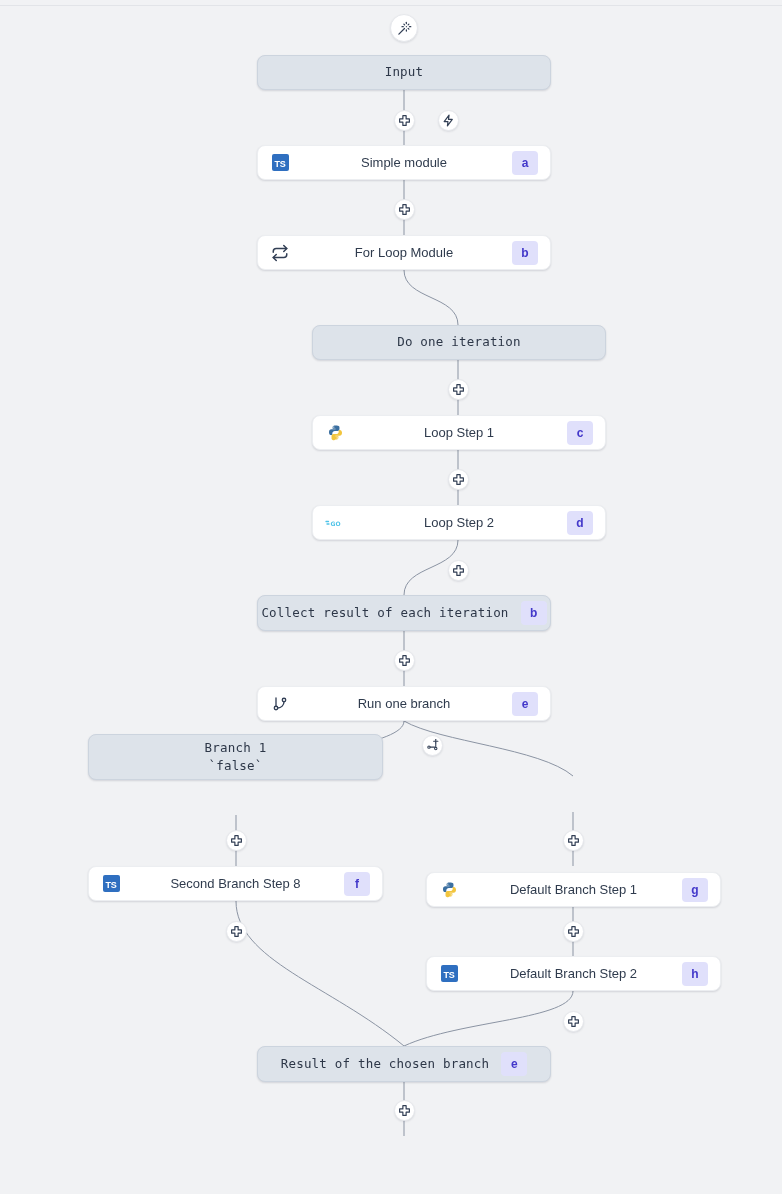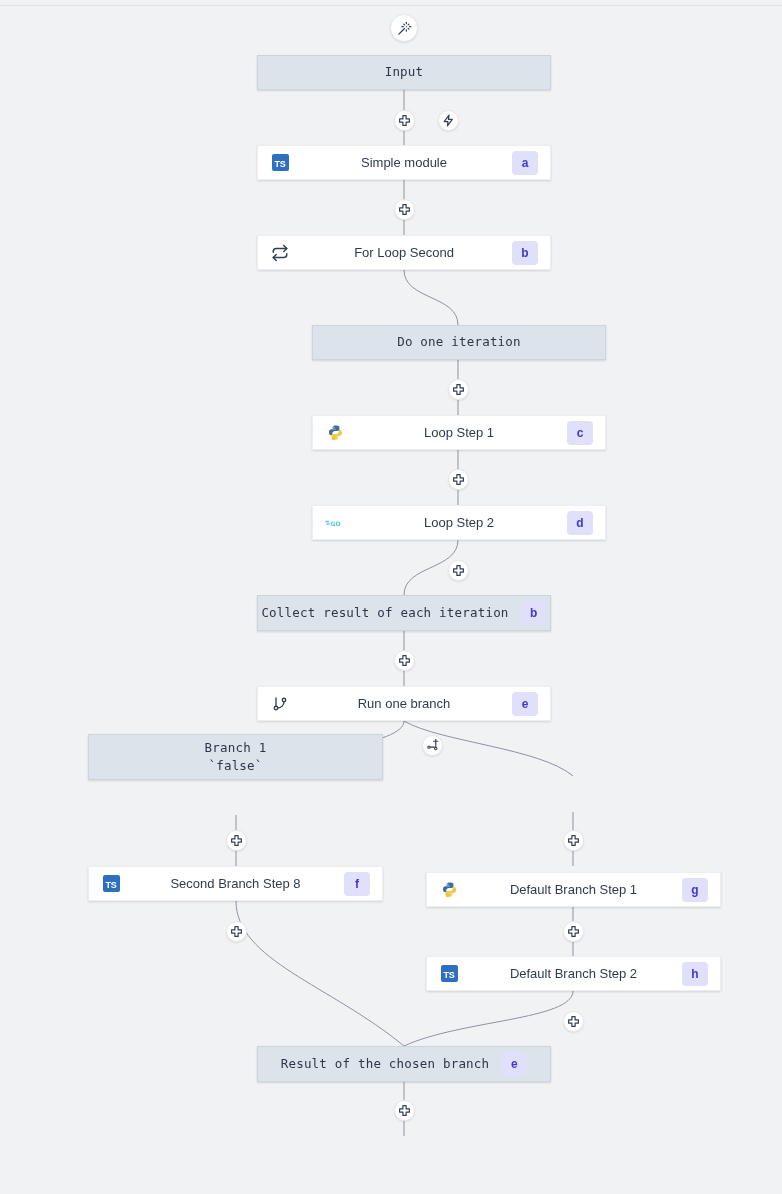--- a/index.html
+++ b/index.html
@@ -25,21 +25,21 @@
     position: absolute;
     left: 0; top: 0;
     width: 782px; height: 1194px;
     pointer-events: none;
   }
 
   
   .node {
     position: absolute;
     box-sizing: border-box;
-    border-radius: 0;
+    border-radius: 8px;
     display: flex;
     align-items: center;
     box-shadow: 0 1px 2px rgba(24,30,47,0.14);
   }
   .node.gray {
     background: #dde3ea;
     border: 1px solid #ccd4de;
   }
   .node.white {
     background: #ffffff;
@@ -238,21 +238,21 @@
 
   <div class="node white" style="left:257px; top:235px; width:294px; height:35px;">
     <span class="mod-icon">
       <svg width="18" height="18" viewBox="0 0 24 24" fill="none" stroke="#323f55" stroke-width="2" stroke-linecap="round" stroke-linejoin="round">
         <path d="m17 2 4 4-4 4"></path>
           <path d="M3 11v-1a4 4 0 0 1 4-4h14"></path>
         <path d="m7 22-4-4 4-4"></path>
           <path d="M21 13v1a4 4 0 0 1-4 4H3"></path>
       </svg>
     </span>
-    <span class="mod-label">For Loop Second</span>
+    <span class="mod-label">For Loop Module</span>
     <span class="badge">b</span>
   </div>
 
   <div class="node gray" style="left:312px; top:325px; width:294px; height:35px;">
     <div class="center-group">
       <span class="mono-label">Do one iteration</span>
     </div>
   </div>
 
   <div class="handle" style="left:448px; top:379px;">

